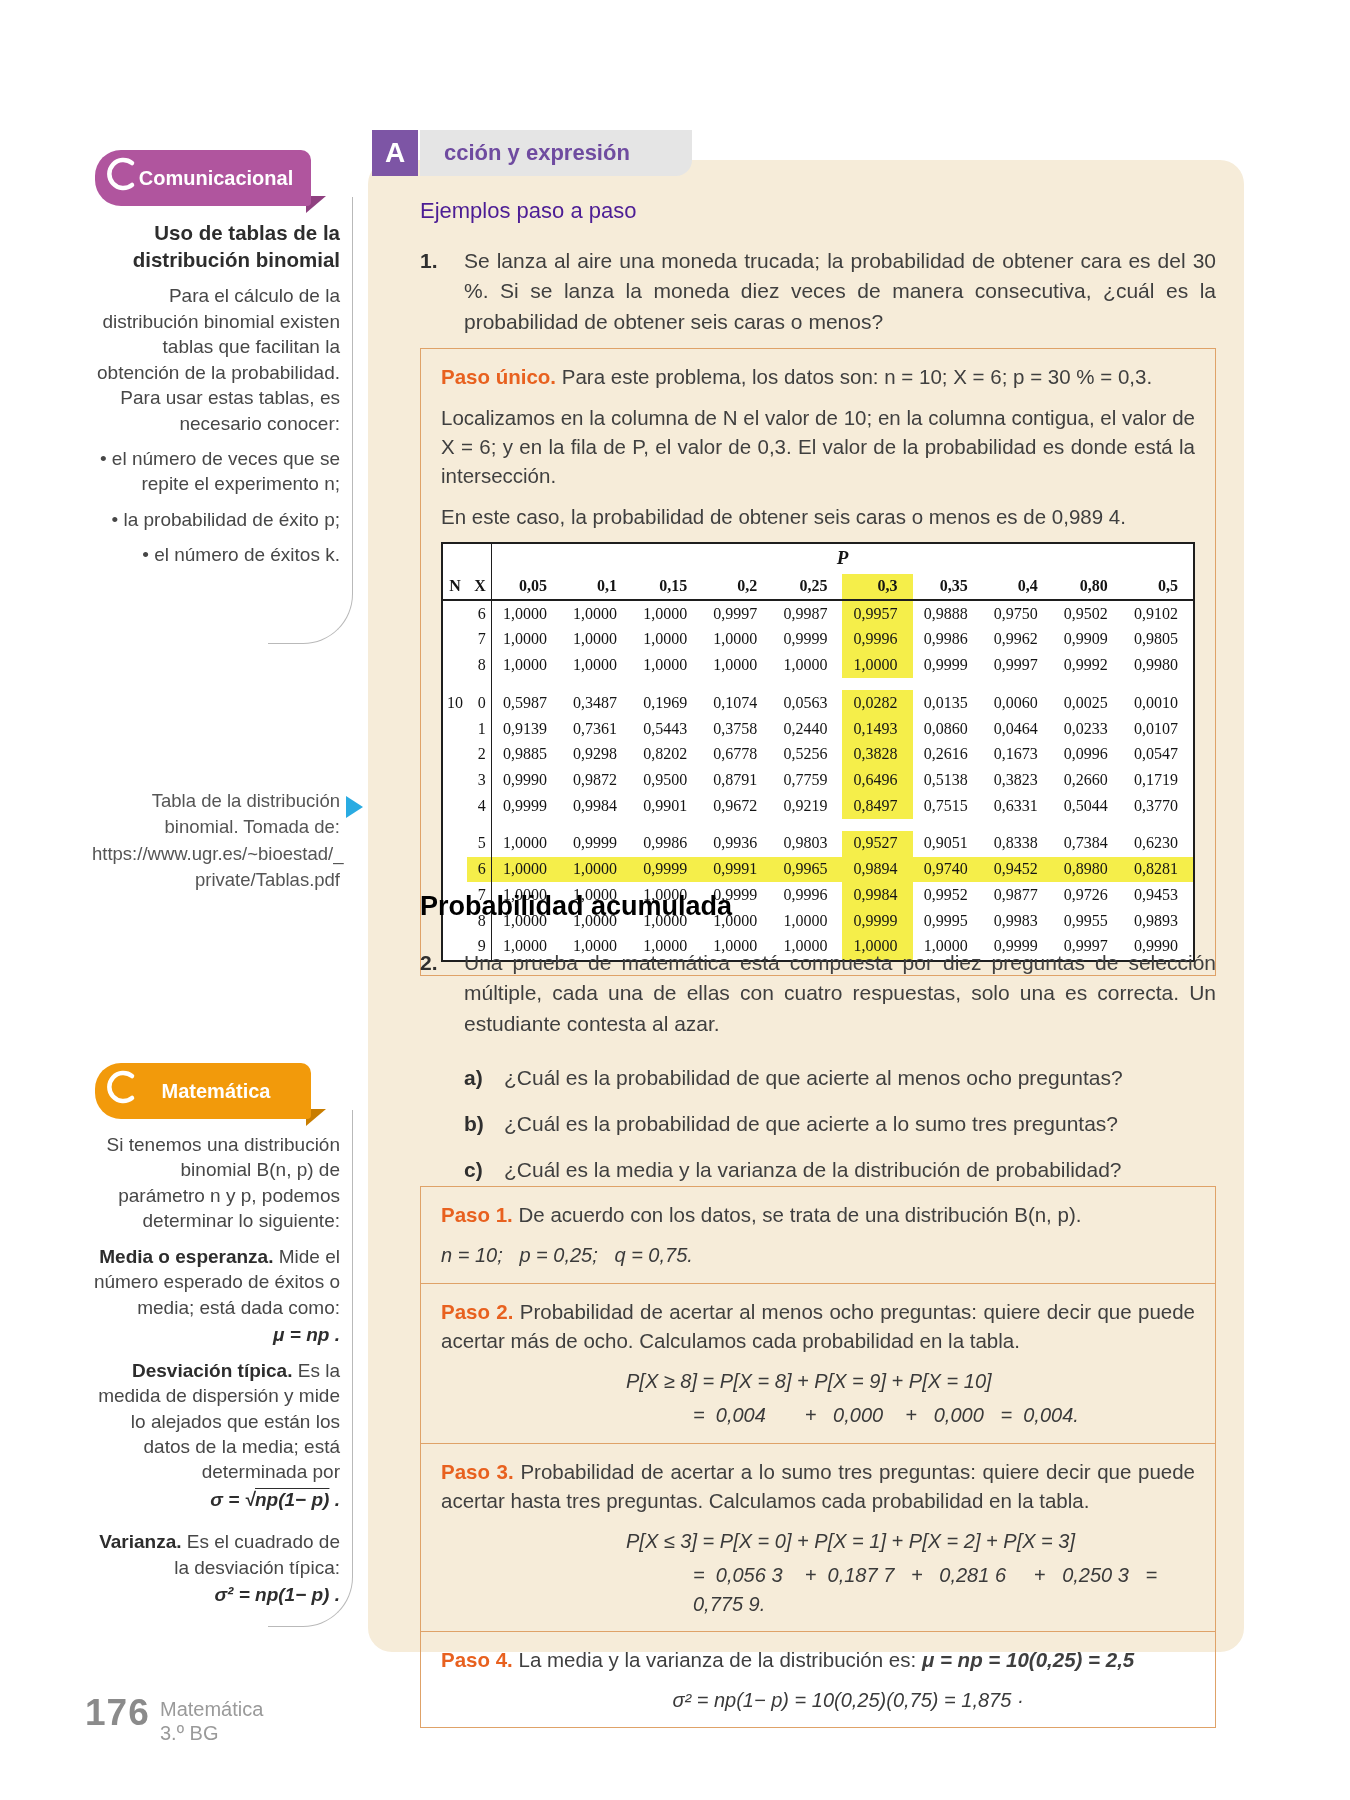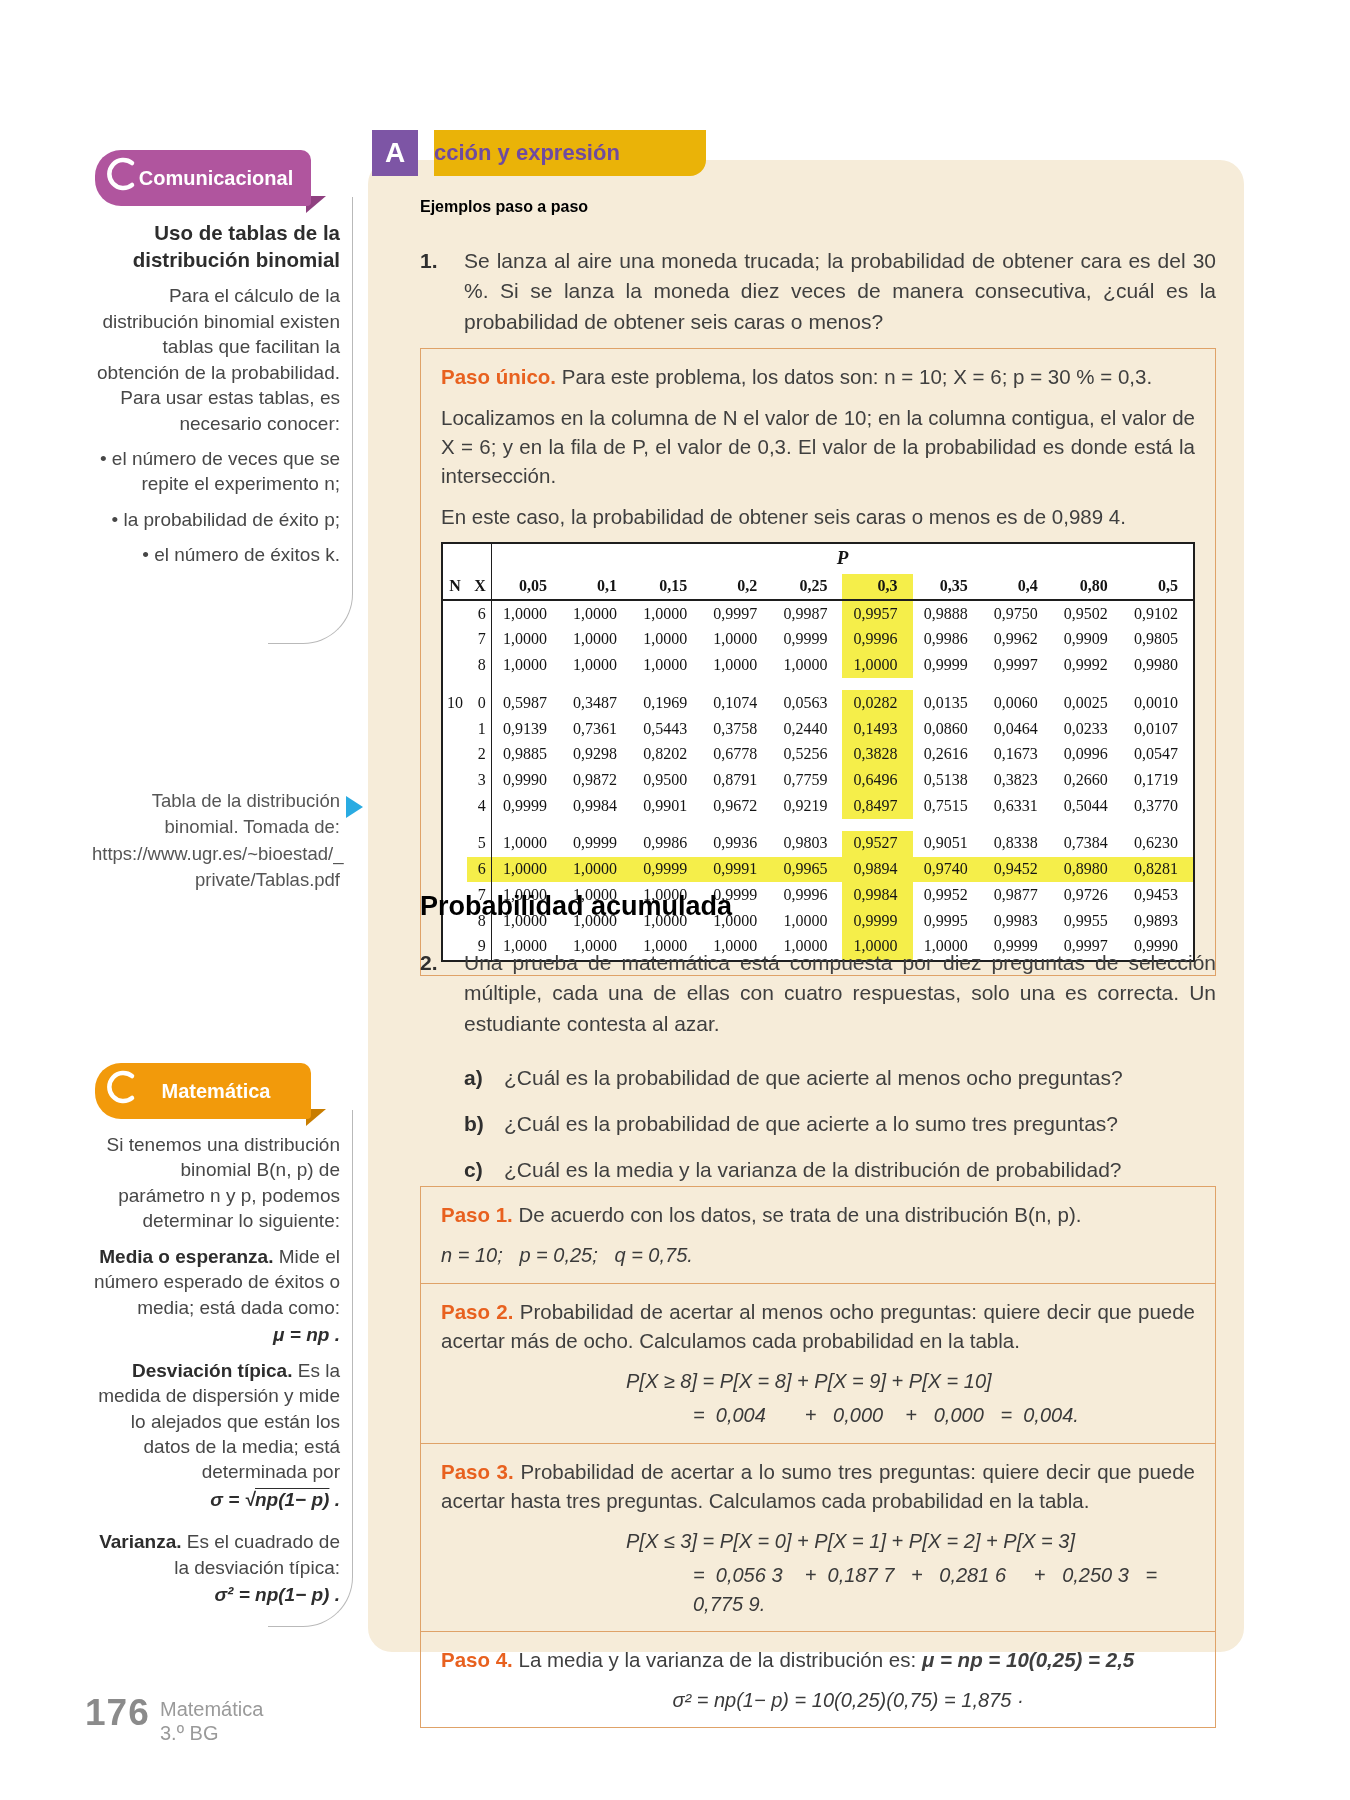--- a/index.html
+++ b/index.html
@@ -20,26 +20,26 @@
   .bullet{margin:0 0 6px 0;}
   .bullet::before{content:"• ";}
   .term{font-weight:bold;color:#2d2d2d;}
   .side-formula{font-weight:bold;font-style:italic;color:#2d2d2d;margin:2px 0 10px 0;}
   .overline{text-decoration:overline;}
   .caption{position:absolute;left:92px;width:248px;text-align:right;font-size:18.5px;line-height:1.42;color:#555;}
   .cap-arrow{position:absolute;width:0;height:0;border-left:17px solid #29abe2;border-top:11px solid transparent;border-bottom:11px solid transparent;}
 
   
   .hdr-letter{position:absolute;left:372px;top:130px;width:46px;height:46px;background:#7d55a5;color:#fff;font-weight:bold;font-size:28px;display:flex;align-items:center;justify-content:center;z-index:4;}
-  .hdr-bar{position:absolute;left:434px;top:130px;width:272px;height:46px;background:#eab308;color:#6f4ba0;font-weight:bold;font-size:22px;display:flex;align-items:center;padding-left:0;border-radius:0 0 16px 0;z-index:4;box-sizing:border-box;}
+  .hdr-bar{position:absolute;left:420px;top:130px;width:272px;height:46px;background:#e5e5e5;color:#6f4ba0;font-weight:bold;font-size:22px;display:flex;align-items:center;padding-left:24px;border-radius:0 0 16px 0;z-index:4;box-sizing:border-box;}
 
   
   .panel{position:absolute;left:368px;top:160px;width:876px;height:1492px;background:#f6ecd9;border-radius:24px;z-index:1;}
   .mainblock{position:absolute;left:420px;width:796px;z-index:2;}
-  .sect-title{font-weight:bold;font-size:16px;color:#000000;}
+  .sect-title{font-weight:normal;font-size:22px;color:#4c1d95;}
   .sect-title2{font-weight:bold;font-size:27px;color:#000000;}
   .prob{display:flex;font-size:21px;color:#3f3f3f;line-height:1.45;}
   .prob .num{font-weight:bold;width:44px;flex:none;color:#2f2f2f;}
   .prob .ptx{flex:1;text-align:justify;}
   .abc{display:flex;font-size:21px;color:#3f3f3f;margin-left:44px;}
   .abc .lt{font-weight:bold;width:40px;flex:none;color:#2f2f2f;}
 
   .stepbox{border:1.6px solid #dfa268;box-sizing:border-box;}
   .step-sec{padding:13px 20px;font-size:20.5px;line-height:1.42;color:#3f3f3f;}
   .step-sec + .step-sec{border-top:1.6px solid #dfa268;}

